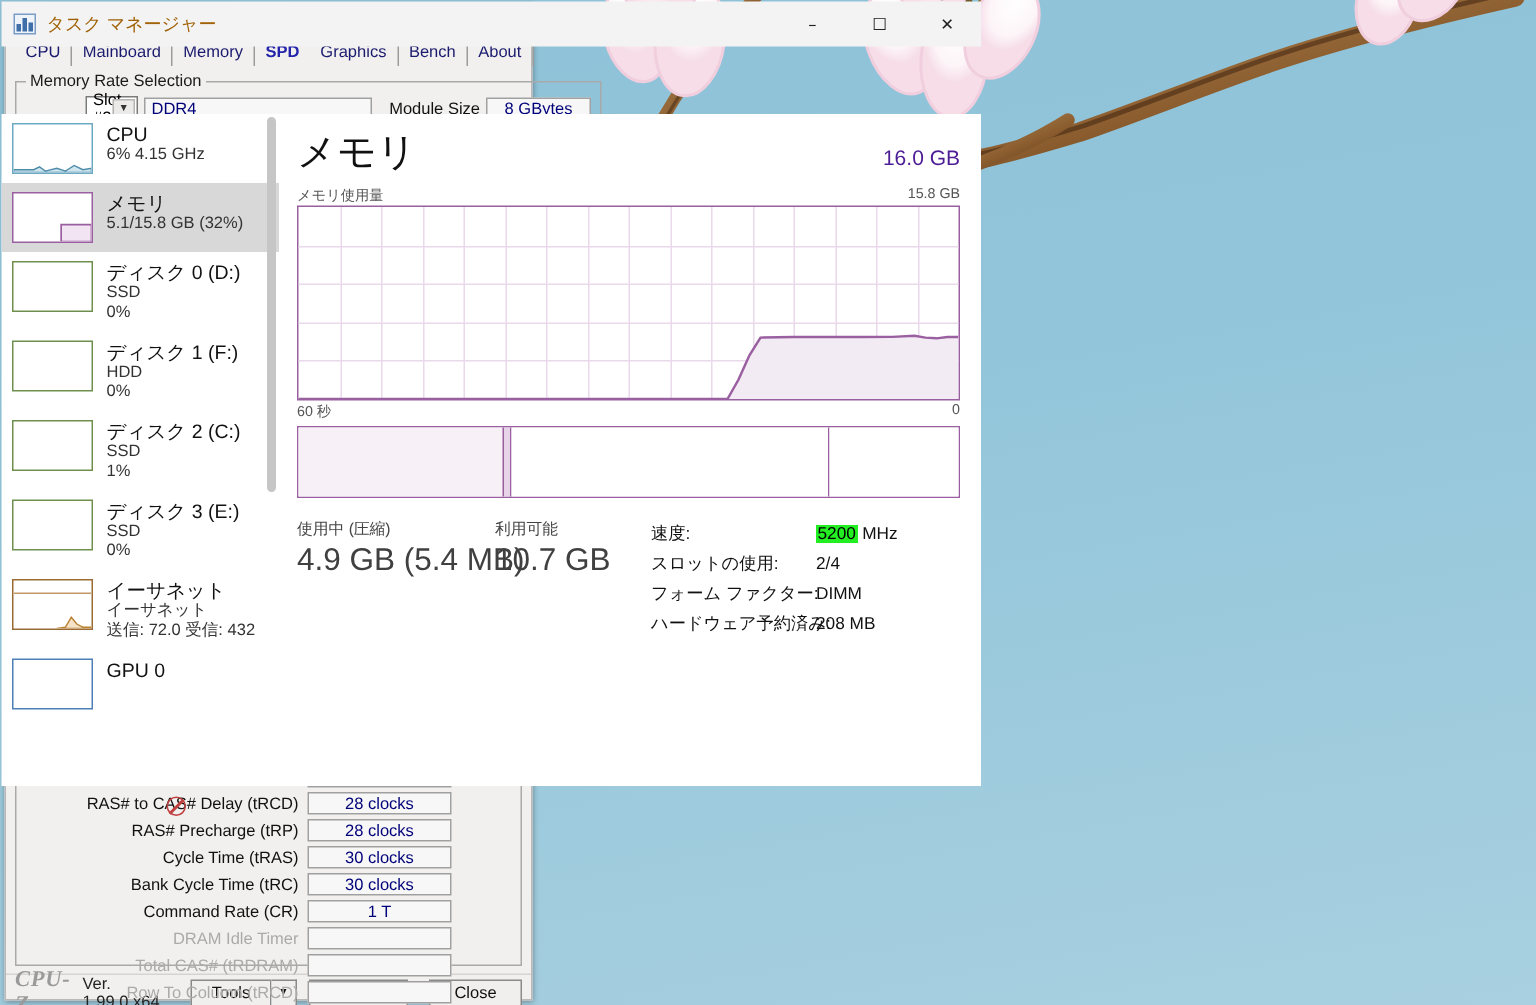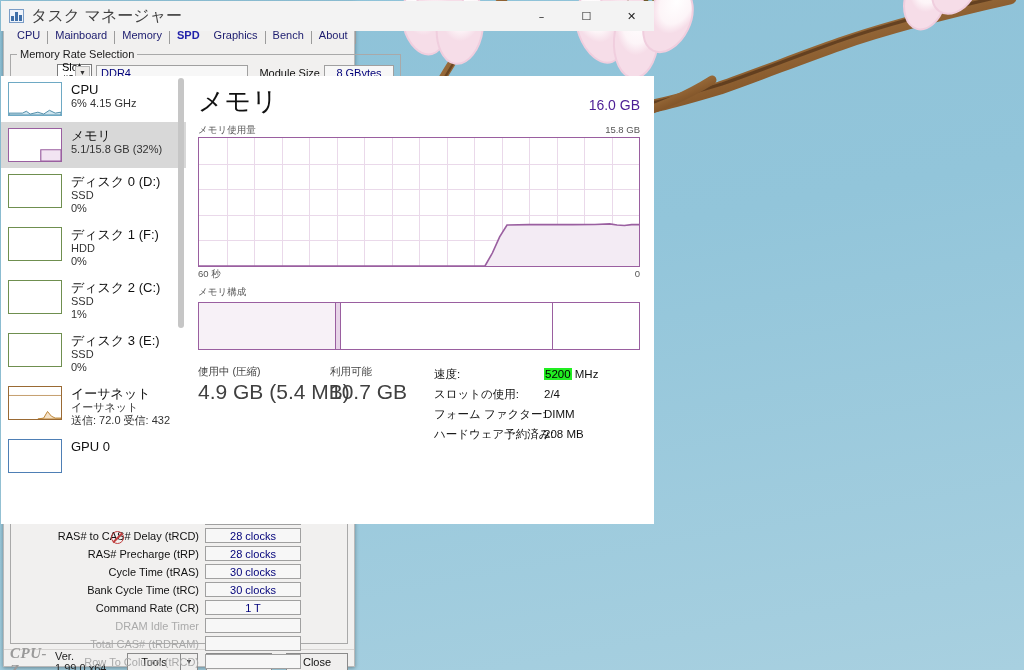--- a/index.html
+++ b/index.html
@@ -104,21 +104,21 @@
     left:365px; top:115px; width:655px; height:551px;
     background:#f3f3f3; border:1px solid #b3b3b3;
     box-shadow:0 3px 14px rgba(0,0,0,.4);
     display:flex; flex-direction:column;
   }
   .tm-title { height:30px; display:flex; align-items:center; padding-left:8px;
               background:#f3f3f3; position:relative; }
   .tm-ico { width:15px; height:14px; background:#eef3fa; border:1px solid #7a9cc6;
             display:flex; align-items:flex-end; gap:1px; padding:1px; }
   .tm-ico i { display:block; width:3px; background:#3f6fa8; }
-  .tm-title-text { font-size:16px; color:#404040; margin-left:7px; }
+  .tm-title-text { font-size:12px; color:#a16207; margin-left:7px; }
   .tm-wbtns { position:absolute; right:0; top:0; display:flex; height:30px; }
   .tm-wbtns span { width:45px; display:flex; align-items:center; justify-content:center;
                    font-size:11px; color:#222; font-family:"DejaVu Sans", sans-serif; }
 
   .tm-menu { height:22px; display:flex; align-items:center; gap:18px; padding-left:10px;
              font-size:12px; color:#1b1b1b; }
   .tm-tabs { height:23px; display:flex; align-items:flex-end; padding-left:2px;
              border-bottom:1px solid #dcdcdc; }
   .tm-tab { font-size:12px; color:#1b1b1b; padding:3px 7px 4px; }
   .tm-tab.active { background:#e4e4e4; }
@@ -597,23 +597,20 @@
             <path d="M 0.0 130.0 L 35.8 130.0 L 71.7 130.0 L 107.5 130.0 L 143.3 130.0 L 179.2 130.0 L 215.0 130.0 L 250.8 130.0 L 279.5 130.0 L 286.7 116.8 L 293.8 100.4 L 301.0 88.4 L 322.5 88.0 L 344.0 88.0 L 365.5 88.0 L 387.0 87.9 L 401.3 87.2 L 408.5 88.4 L 415.7 88.9 L 422.8 88.0 L 430.0 88.0 L 430 130 L 0 130 Z" fill="#f3ebf4" stroke="none"></path>
             <path d="M 0.0 130.0 L 35.8 130.0 L 71.7 130.0 L 107.5 130.0 L 143.3 130.0 L 179.2 130.0 L 215.0 130.0 L 250.8 130.0 L 279.5 130.0 L 286.7 116.8 L 293.8 100.4 L 301.0 88.4 L 322.5 88.0 L 344.0 88.0 L 365.5 88.0 L 387.0 87.9 L 401.3 87.2 L 408.5 88.4 L 415.7 88.9 L 422.8 88.0 L 430.0 88.0" fill="none" stroke="#9a5fa0" stroke-width="1.6"></path>
           </svg>
       </div>
 
       <div class="gaxis">
         <span>60 秒</span>
         <span>0</span>
       </div>
 
-      <div class="gsub" style="margin-top:5px;">
-        <span>メモリ構成</span>
-      </div>
       <div class="comp-box">
         <div class="comp-seg" style="flex:4.9;background:#f7f1f7;border-right:1px solid #9a5fa0;"></div>
         <div class="comp-seg" style="flex:.12;background:#e7d4e8;border-right:1px solid #9a5fa0;"></div>
         <div class="comp-seg" style="flex:7.6;background:#ffffff;border-right:1px solid #9a5fa0;"></div>
         <div class="comp-seg" style="flex:3.1;background:#ffffff;"></div>
       </div>
 
       <div class="stats">
         <div class="stats-left">
           <div class="srow">

